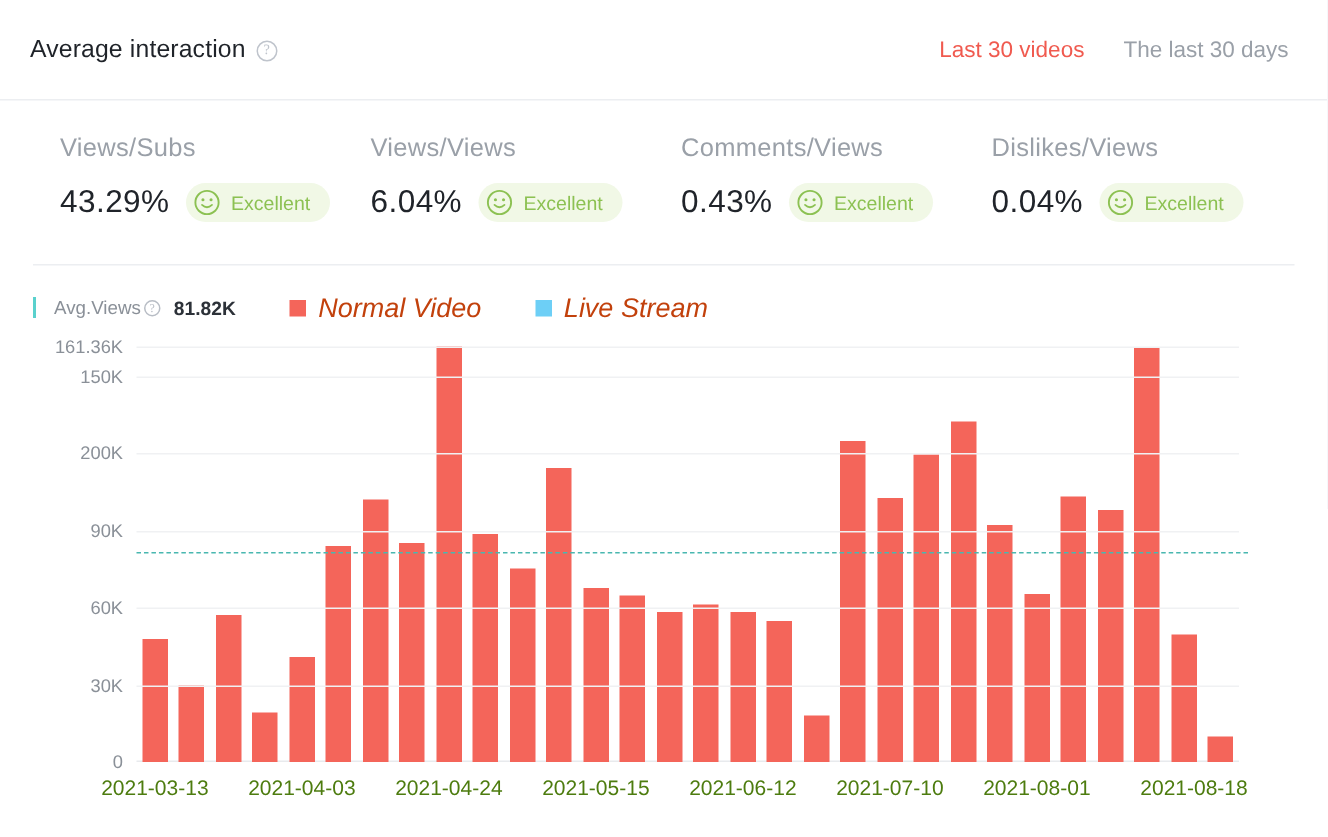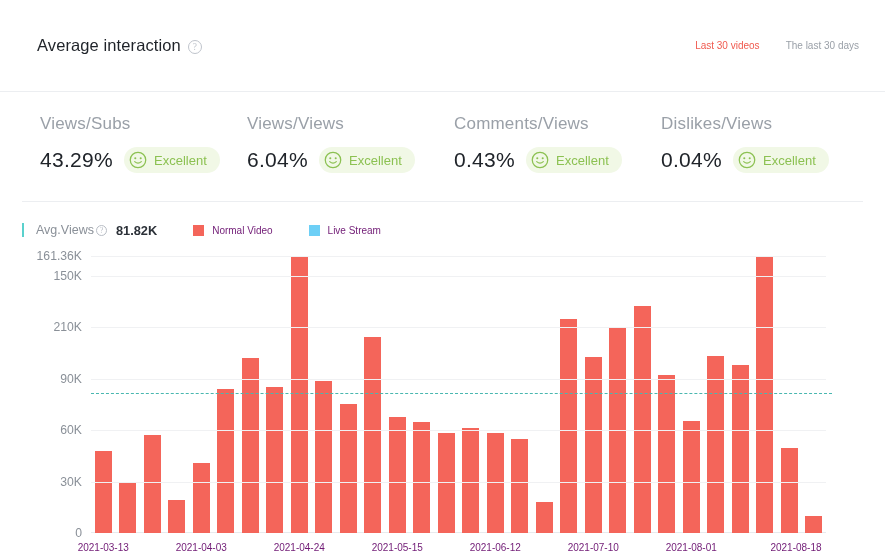--- a/index.html
+++ b/index.html
@@ -12,26 +12,26 @@
   }
   .card {
     width: 885px; height: 558px;
     background: #ffffff;
     position: relative;
     overflow: hidden;
   }
 
   
   .header {
-    height: 92px;
+    height: 67px;
     border-bottom: 1px solid #eceef1;
     display: flex;
     align-items: center;
     justify-content: space-between;
-    padding: 0 26px 0 37px;
+    padding: 0 26px 0 20px;
   }
   .title-wrap { display: flex; align-items: center; gap: 7px; }
   .title {
     font-size: 16.5px;
     color: #1f2329;
     font-weight: 400;
     letter-spacing: .1px;
   }
   .help-icon {
     width: 14px; height: 14px;
@@ -40,21 +40,21 @@
     color: #bfc4cc;
     font-size: 9.5px;
     line-height: 12px;
     text-align: center;
     display: inline-block;
     font-family: "Liberation Serif", serif;
     margin-top: 2px;
   }
   .tabs { display: flex; align-items: center; gap: 26px; }
   .tab {
-    font-size: 10px;
+    font-size: 15px;
     color: #9aa0a8;
     cursor: pointer;
     white-space: nowrap;
   }
   .tab.active { color: #f05a4f; }
 
   
   .metrics {
     height: 110px;
     border-bottom: 1px solid #eceef1;
@@ -134,21 +134,21 @@
     font-weight: bold;
     margin-left: 9px;
   }
   .legend-item {
     display: inline-flex;
     align-items: center;
     gap: 8px;
     margin-left: 36px;
   }
   .legend-swatch { width: 11px; height: 11px; flex: none; }
-  .legend-text { font-size: 10px; color: #701a75; }
+  .legend-text { font-size: 18px; color: #c2410c; font-style: italic; }
 
   
   .chart {
     position: relative;
     margin-left: 22px;
     width: 845px;
     height: 320px;
   }
   .plot {
     position: absolute;
@@ -193,22 +193,22 @@
     position: absolute;
     bottom: 0;
     width: 17px;
     background: #f4655a;
   }
   .xtick {
     position: absolute;
     top: 100%;
     margin-top: 9px;
     transform: translateX(-50%);
-    font-size: 10px;
-    color: #701a75;
+    font-size: 14px;
+    color: #4d7c0f;
     white-space: nowrap;
   }
 </style>
 </head>
 <body>
 
 <div class="card">
 
   <div class="header">
     <div class="title-wrap">
@@ -341,21 +341,21 @@
           <div class="bar" title="2021-08-01: 98000" style="left: 640.75px; width: 17px; height: 168.233px; background: rgb(244, 101, 90);"></div>
           <div class="bar" title="2021-08-06: 161000" style="left: 665.25px; width: 17px; height: 276.382px; background: rgb(244, 101, 90);"></div>
           <div class="bar" title="2021-08-12: 49500" style="left: 689.75px; width: 17px; height: 84.9746px; background: rgb(244, 101, 90);"></div>
           <div class="bar" title="2021-08-18: 10000" style="left: 714.25px; width: 17px; height: 17.1666px; background: rgb(244, 101, 90);"></div>
         </div>
     <div class="gridline" style="top: 0px;"></div>
         <div class="ytick" style="top: 0px;">161.36K</div>
         <div class="gridline" style="top: 19.5012px;"></div>
         <div class="ytick" style="top: 19.5012px;">150K</div>
         <div class="gridline" style="top: 71.001px;"></div>
-        <div class="ytick" style="top: 71.001px;">210K</div>
+        <div class="ytick" style="top: 71.001px;">200K</div>
         <div class="gridline" style="top: 122.501px;"></div>
         <div class="ytick" style="top: 122.501px;">90K</div>
         <div class="gridline" style="top: 174px;"></div>
         <div class="ytick" style="top: 174px;">60K</div>
         <div class="gridline" style="top: 225.5px;"></div>
         <div class="ytick" style="top: 225.5px;">30K</div>
         <div class="ytick" style="top: 277px;">0</div>
         <div class="avgline" style="top: 136.543px; border-top-color: rgb(73, 183, 176);"></div>
         <div class="xtick" style="left: 12.25px;">2021-03-13</div>
         <div class="xtick" style="left: 110.25px;">2021-04-03</div>

